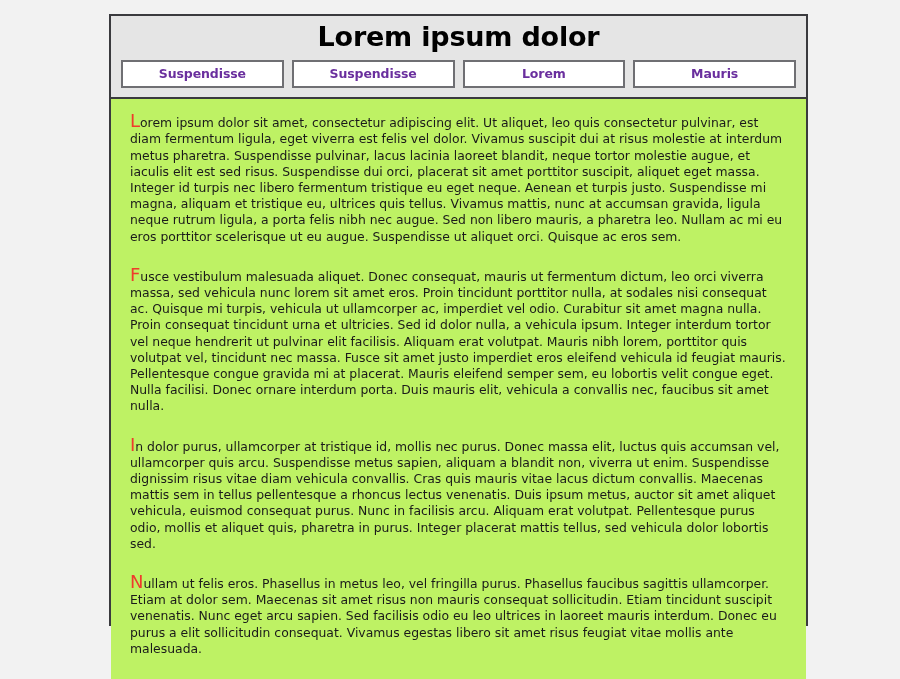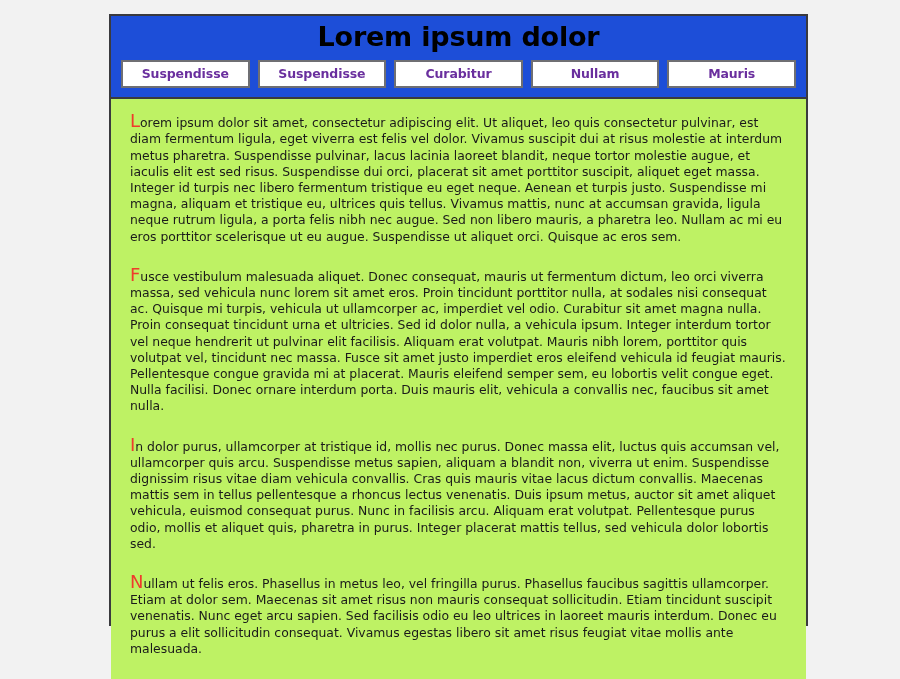--- a/index.html
+++ b/index.html
@@ -19,21 +19,21 @@
     left: 109px;
     top: 14px;
     width: 699px;
     height: 612px;
     border: 2px solid #3a3a3e;
     box-sizing: border-box;
     background: #ffffff;
   }
 
   .masthead {
-    background: #1d4ed8;
+    background: #e5e5e5;
     border-bottom: 2px solid #3a3a3e;
     padding: 6px 8px 9px 8px;
     box-sizing: border-box;
   }
 
   .site-title {
     text-align: center;
     font-family: "DejaVu Sans", sans-serif;
     font-size: 27px;
     font-weight: bold;
@@ -97,22 +97,21 @@
 <body>
 
 <div class="page-frame">
 
   <div class="masthead">
     <h1 class="site-title">Lorem ipsum dolor</h1>
 
     <nav class="navbar">
       <div class="nav-button">Suspendisse</div>
       <div class="nav-button">Suspendisse</div>
-      <div class="nav-button">Curabitur</div>
-      <div class="nav-button">Nullam</div>
+      <div class="nav-button">Lorem</div>
       <div class="nav-button">Mauris</div>
     </nav>
   </div>
 
   <div class="content-area">
 
     <p class="body-paragraph"><span class="dropcap">L</span><span>orem ipsum dolor sit amet, consectetur adipiscing elit. Ut aliquet, leo quis consectetur pulvinar, est diam fermentum ligula, eget viverra est felis vel dolor. Vivamus suscipit dui at risus molestie at interdum metus pharetra. Suspendisse pulvinar, lacus lacinia laoreet blandit, neque tortor molestie augue, et iaculis elit est sed risus. Suspendisse dui orci, placerat sit amet porttitor suscipit, aliquet eget massa. Integer id turpis nec libero fermentum tristique eu eget neque. Aenean et turpis justo. Suspendisse mi magna, aliquam et tristique eu, ultrices quis tellus. Vivamus mattis, nunc at accumsan gravida, ligula neque rutrum ligula, a porta felis nibh nec augue. Sed non libero mauris, a pharetra leo. Nullam ac mi eu eros porttitor scelerisque ut eu augue. Suspendisse ut aliquet orci. Quisque ac eros sem.</span></p>
 
     <p class="body-paragraph"><span class="dropcap">F</span><span>usce vestibulum malesuada aliquet. Donec consequat, mauris ut fermentum dictum, leo orci viverra massa, sed vehicula nunc lorem sit amet eros. Proin tincidunt porttitor nulla, at sodales nisi consequat ac. Quisque mi turpis, vehicula ut ullamcorper ac, imperdiet vel odio. Curabitur sit amet magna nulla. Proin consequat tincidunt urna et ultricies. Sed id dolor nulla, a vehicula ipsum. Integer interdum tortor vel neque hendrerit ut pulvinar elit facilisis. Aliquam erat volutpat. Mauris nibh lorem, porttitor quis volutpat vel, tincidunt nec massa. Fusce sit amet justo imperdiet eros eleifend vehicula id feugiat mauris. Pellentesque congue gravida mi at placerat. Mauris eleifend semper sem, eu lobortis velit congue eget. Nulla facilisi. Donec ornare interdum porta. Duis mauris elit, vehicula a convallis nec, faucibus sit amet nulla.</span></p>
 

